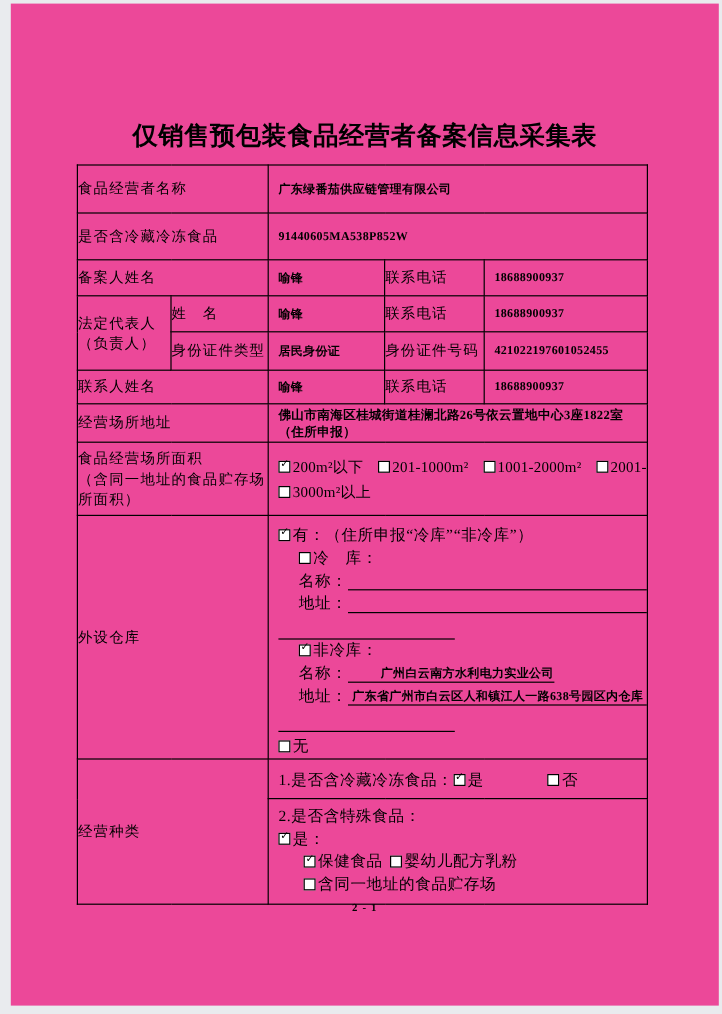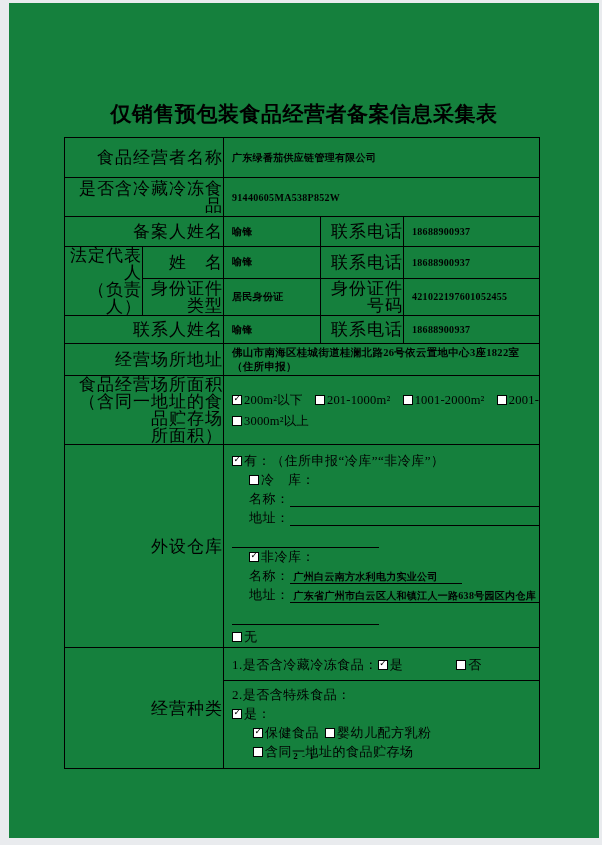--- a/index.html
+++ b/index.html
@@ -5,21 +5,21 @@
   html,body{margin:0;padding:0;}
   body{
     width:602px;height:845px;position:relative;
     background:#e9ebee;
     font-family:"Liberation Serif", serif;
     color:#000;
     -webkit-font-smoothing:antialiased;
   }
   .page{
     position:absolute;left:9px;top:3px;width:590px;height:835px;
-    background:#15803d;
+    background:#ec4899;
     overflow:hidden;
   }
   
   .doc-title{
     margin-top:97px;
     text-align:center;
     font-family:"Liberation Sans", sans-serif;
     font-weight:bold;
     font-size:21px;
     letter-spacing:0.5px;
@@ -44,22 +44,22 @@
     table-layout:fixed;
     width:475px;
   }
   table.form td{
     border:1px solid #000;
     padding:0;
     vertical-align:middle;
     overflow:hidden;
   }
   .lbl{
-    text-align:right;
-    font-size:17px;
+    text-align:left;
+    font-size:12px;
     letter-spacing:1px;
     line-height:17px;
   }
   .val{
     font-weight:bold;
     font-size:10px;
     padding-left:8px !important;
     letter-spacing:0.3px;
   }
   .val-md{font-size:10.5px;}
@@ -93,21 +93,21 @@
   
   .wh-cell{padding:7px 0 0 8px !important;vertical-align:top !important;}
   .wh-line{font-size:13px;letter-spacing:0.5px;height:19px;line-height:17px;white-space:nowrap;}
   .ind{margin-left:17px;}
   .ul{
     display:inline-block;border-bottom:1px solid #000;height:15px;
     vertical-align:bottom;
     font-size:10px;font-weight:bold;letter-spacing:0.3px;
     padding-left:4px;white-space:nowrap;
   }
-  .w250{width:250px;} .w168{width:168px;} .w143{width:143px;}
+  .w250{width:250px;} .w168{width:168px;text-align:right;} .w143{width:143px;}
   .short-line{height:17px;margin-top:3px;}
   .gap-top{margin-top:3px;}
   
   .bt-cell{padding:0 0 0 8px !important;font-size:13px;letter-spacing:0.5px;}
   .bt-cell2{padding:4px 0 2px 8px !important;font-size:13px;letter-spacing:0.5px;vertical-align:top !important;}
   .bt-line{line-height:19px;white-space:nowrap;}
   .bt-ind{margin-left:21px;}
   .bt-gap{display:inline-block;width:53px;}
   .bt-gap2{display:inline-block;width:6px;}
   

